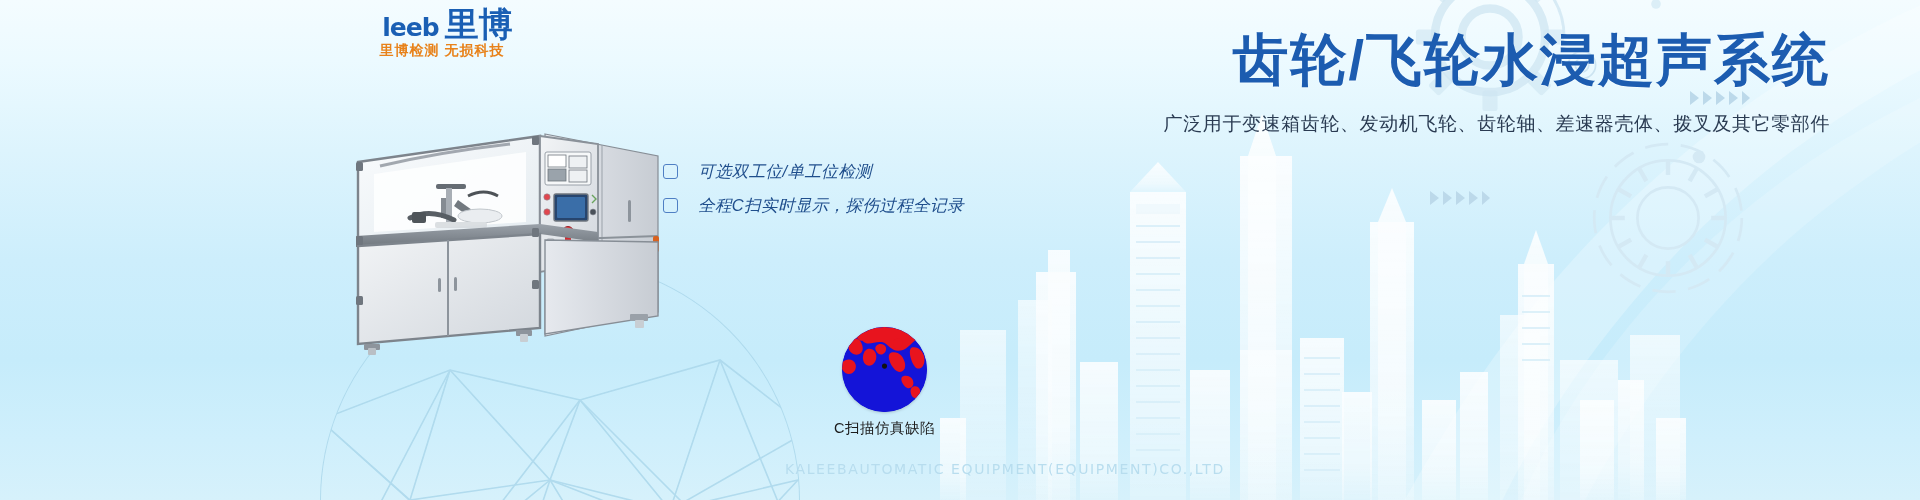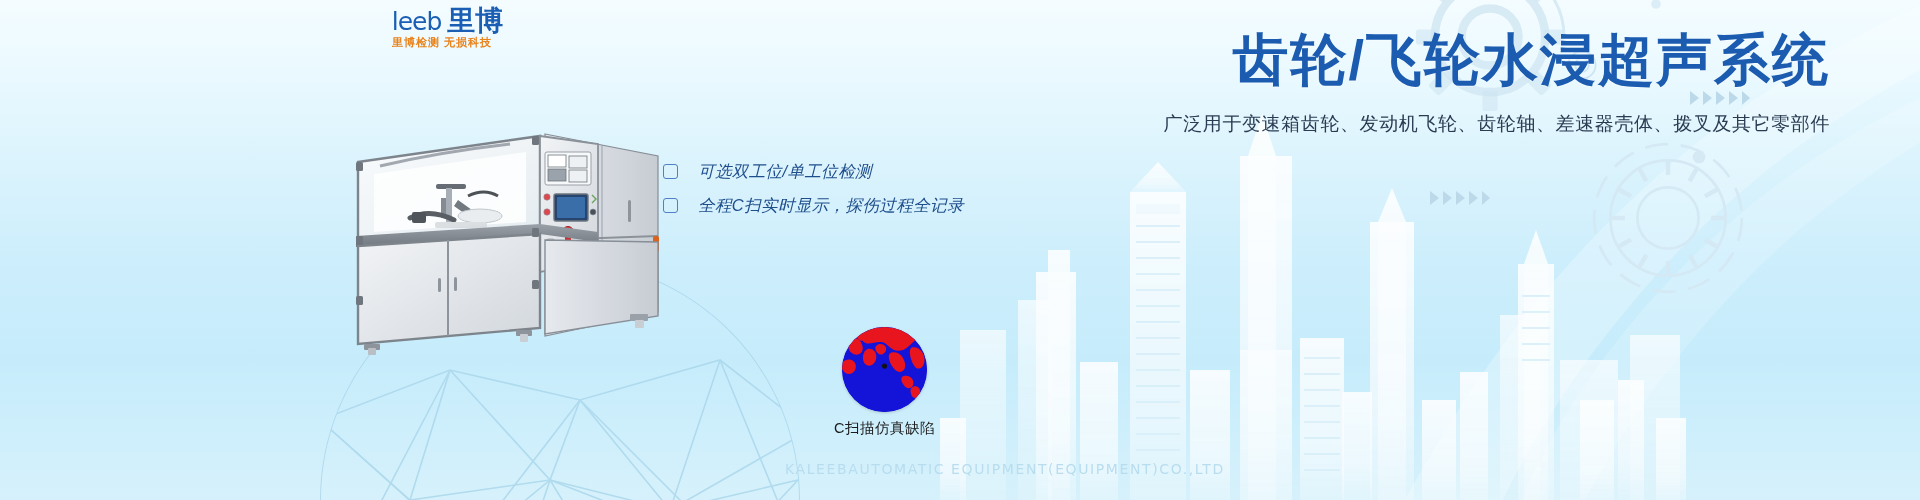--- a/index.html
+++ b/index.html
@@ -48,33 +48,33 @@
     position:absolute;left:347px;top:7px;
     width:190px;height:42px;
     display:flex;flex-direction:column;align-items:center;
     line-height:1;
   }
   #logo .logo-main{
     display:flex;align-items:baseline;gap:6px;
     font-weight:bold;letter-spacing:-0.5px;
   }
   #logo .logo-en{
-    font-size:25px;color:#1a5fb4;font-weight:normal;
+    font-size:25px;color:#1a5fb4;font-weight:bold;
     font-family:"DejaVu Sans","Liberation Sans",sans-serif;
     letter-spacing:-1px;
     margin-left:11px;
   }
   #logo .logo-cn{
-    font-size:28px;color:#1a5fb4;font-weight:bold;
+    font-size:34px;color:#1a5fb4;font-weight:bold;
     letter-spacing:0px;
     text-align:right;
   }
   #logo .logo-sub{
     margin-top:2px;
-    font-size:11px;color:#e8821a;font-weight:bold;
+    font-size:14px;color:#e8821a;font-weight:bold;
     letter-spacing:1px;white-space:nowrap;
   }
 
   
   #machine{
     position:absolute;left:340px;top:100px;width:360px;height:260px;
   }
 
   
   #copy{

